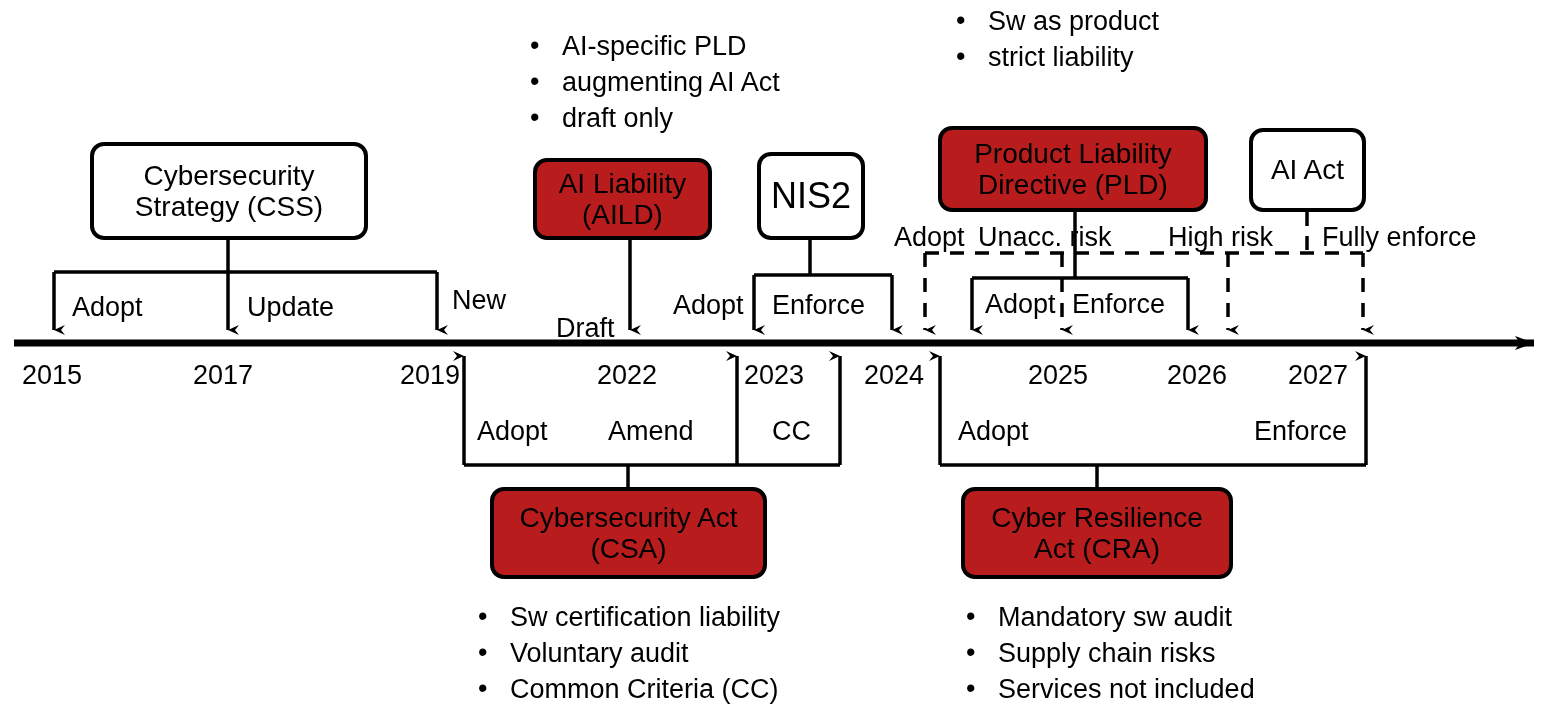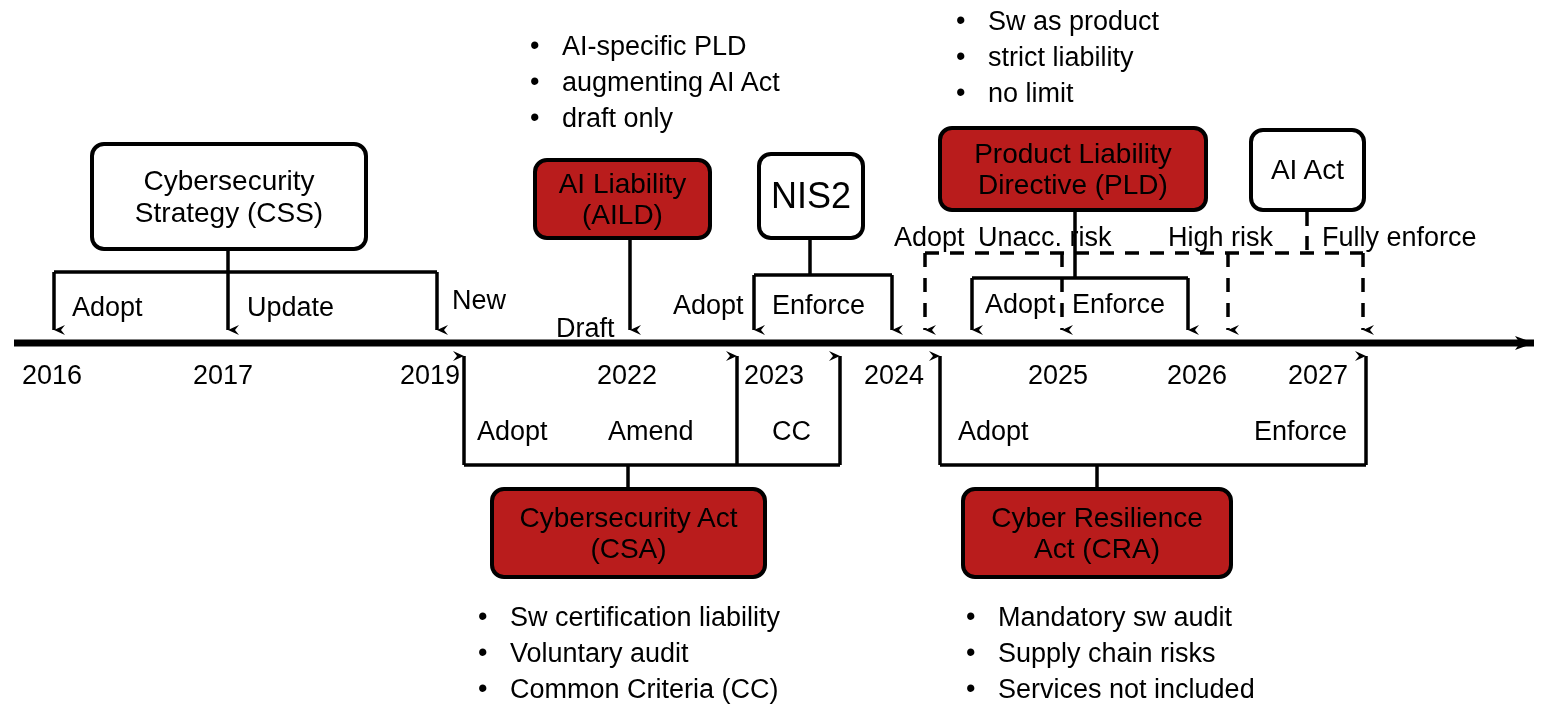--- a/index.html
+++ b/index.html
@@ -84,21 +84,21 @@
     </g>
 
     <g fill="none" stroke="#000" stroke-width="3.5">
       <polyline points="940,465 1366,465"></polyline>
       <line x1="940" y1="465" x2="940" y2="356" marker-end="url(#ahUp)"></line>
       <line x1="1366" y1="465" x2="1366" y2="356" marker-end="url(#ahUp)"></line>
       <line x1="1097" y1="465" x2="1097" y2="487"></line>
     </g>
   </svg>
 
-  <div class="box" style="left:90px;top:142px;width:278px;height:109px;font-size:28px;">
+  <div class="box" style="left:90px;top:142px;width:278px;height:98px;font-size:28px;">
     <span class="bxt">Cybersecurity
 Strategy (CSS)</span>
   </div>
 
   <div class="box shaded" style="left:533px;top:158px;width:179px;height:82px;font-size:28px;">
     <span class="bxt">AI Liability
 (AILD)</span>
   </div>
 
   <div class="box" style="left:757px;top:152px;width:108px;height:88px;font-size:36px;">
@@ -132,21 +132,21 @@
   <div class="lbl" style="left:772px;top:290px;font-size:27px;">Enforce</div>
 
   <div class="lbl" style="left:894px;top:222px;font-size:27px;">Adopt</div>
   <div class="lbl" style="left:978px;top:222px;font-size:27px;">Unacc.  risk</div>
   <div class="lbl" style="left:1168px;top:222px;font-size:27px;">High risk</div>
   <div class="lbl" style="left:1322px;top:222px;font-size:27px;">Fully enforce</div>
 
   <div class="lbl" style="left:985px;top:289px;font-size:27px;">Adopt</div>
   <div class="lbl" style="left:1072px;top:289px;font-size:27px;">Enforce</div>
 
-  <div class="yr" style="left:22px;top:360px;">2016</div>
+  <div class="yr" style="left:22px;top:360px;">2015</div>
   <div class="yr" style="left:193px;top:360px;">2017</div>
   <div class="yr" style="left:400px;top:360px;">2019</div>
   <div class="yr" style="left:597px;top:360px;">2022</div>
   <div class="yr" style="left:744px;top:360px;">2023</div>
   <div class="yr" style="left:864px;top:360px;">2024</div>
   <div class="yr" style="left:1028px;top:360px;">2025</div>
   <div class="yr" style="left:1167px;top:360px;">2026</div>
   <div class="yr" style="left:1288px;top:360px;">2027</div>
 
   <div class="lbl" style="left:477px;top:416px;font-size:27px;">Adopt</div>
@@ -157,21 +157,20 @@
 
   <ul class="blist" style="left:524px;top:29px;">
     <li><span>AI-specific PLD</span></li>
     <li><span>augmenting AI Act</span></li>
     <li><span>draft only</span></li>
   </ul>
 
   <ul class="blist" style="left:950px;top:4px;">
     <li><span>Sw as product</span></li>
     <li><span>strict liability</span></li>
-    <li><span>no limit</span></li>
   </ul>
 
   <ul class="blist" style="left:472px;top:600px;">
     <li><span>Sw certification liability</span></li>
     <li><span>Voluntary audit</span></li>
     <li><span>Common Criteria (CC)</span></li>
   </ul>
 
   <ul class="blist" style="left:960px;top:600px;">
     <li><span>Mandatory sw audit</span></li>

